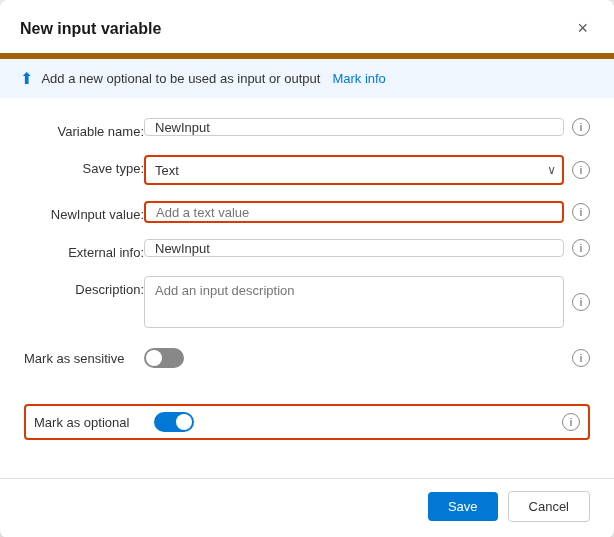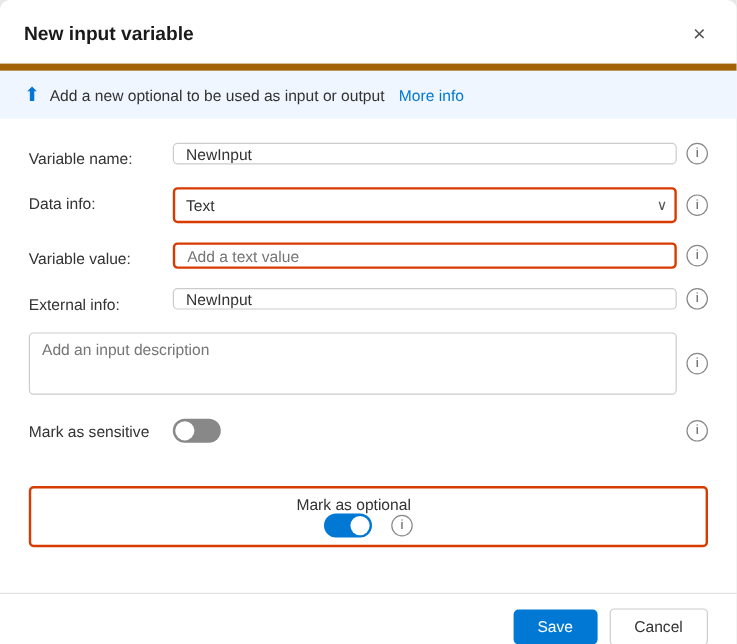--- a/index.html
+++ b/index.html
@@ -68,20 +68,21 @@
       display: flex;
       align-items: flex-start;
       margin-bottom: 16px;
     }
     .form-label {
       width: 120px;
       min-width: 120px;
       padding-top: 6px;
       color: #333;
       font-size: 13px;
+      text-align: right;
     }
     .form-control-wrap {
       flex: 1;
       display: flex;
       align-items: center;
       gap: 8px;
     }
     .form-input {
       flex: 1;
       height: 18px;
@@ -192,21 +193,20 @@
     }
     .toggle-off::after { left: 2px; }
     .toggle-on::after { left: 22px; }
     .optional-row {
       border: 2px solid #d83b01;
       border-radius: 4px;
       padding: 6px 8px;
       display: flex;
       align-items: center;
       margin-bottom: 14px;
-      flex-direction: column;
     }
     .optional-row .toggle-label {
       width: 120px;
       min-width: 120px;
     }
     .optional-row .toggle-wrap {
       flex: 1;
       display: flex;
       align-items: center;
     }
@@ -257,75 +257,76 @@
 <div class="dialog">
 
   <div class="dialog-header">
     <span class="dialog-title">New input variable</span>
     <button class="close-btn">×</button>
   </div>
 
   <div class="info-banner">
     <span class="info-banner-icon">⬆</span>
     <span>Add a new optional to be used as input or output</span>
-    <a class="info-banner-link" href="#">More info</a>
+    <a class="info-banner-link" href="#">Mark info</a>
   </div>
 
   <div class="dialog-body">
 
     <div class="form-row">
       <span class="form-label">Variable name:</span>
       <div class="form-control-wrap">
         <input class="form-input" type="text" value="NewInput" style="">
         <div class="info-icon">
           <span>i</span>
         </div>
       </div>
     </div>
 
     <div class="form-row">
-      <span class="form-label">Data info:</span>
+      <span class="form-label">Save type:</span>
       <div class="form-control-wrap">
         <div class="form-select-wrap">
           <select class="form-select">
             <option>Text</option>
             <option>Boolean</option>
             <option>Number</option>
             <option>DateTime</option>
             <option>List</option>
           </select>
           <span class="select-chevron">∨</span>
         </div>
         <div class="info-icon">
           <span>i</span>
         </div>
       </div>
     </div>
 
     <div class="form-row">
-      <span class="form-label">Variable value:</span>
+      <span class="form-label">NewInput value:</span>
       <div class="form-control-wrap">
         <input class="default-value-input" type="text" placeholder="Add a text value" style="">
         <div class="info-icon">
           <span>i</span>
         </div>
       </div>
     </div>
 
     <div class="form-row">
       <span class="form-label">External info:</span>
       <div class="form-control-wrap">
         <input class="form-input" type="text" value="NewInput" style="">
         <div class="info-icon">
           <span>i</span>
         </div>
       </div>
     </div>
 
     <div class="form-row">
+      <span class="form-label">Description:</span>
       <div class="form-control-wrap">
         <textarea class="form-textarea" placeholder="Add an input description" style=""></textarea>
         <div class="info-icon">
           <span>i</span>
         </div>
       </div>
     </div>
 
     <div class="toggle-row">
       <span class="toggle-label">Mark as sensitive</span>

